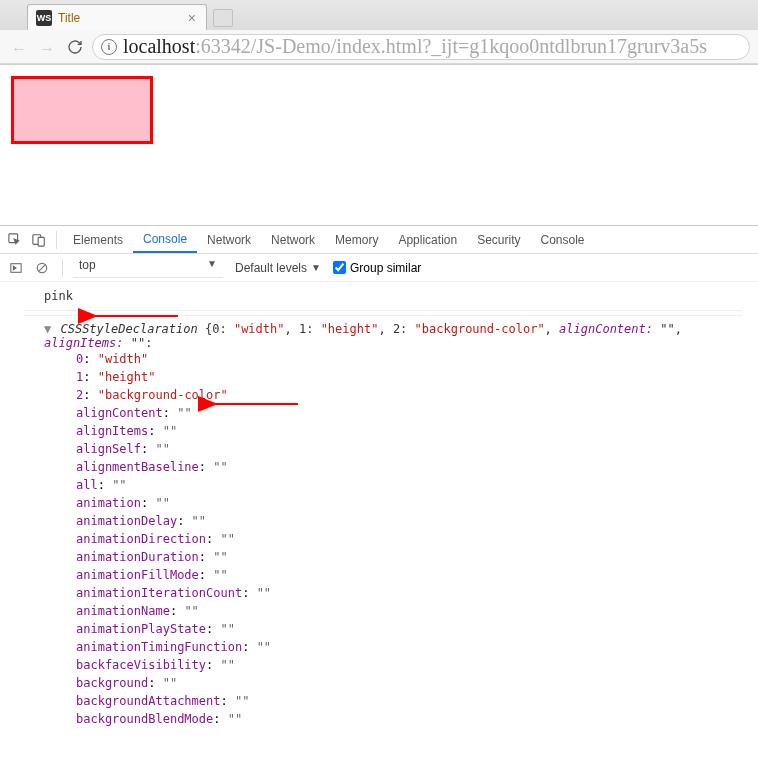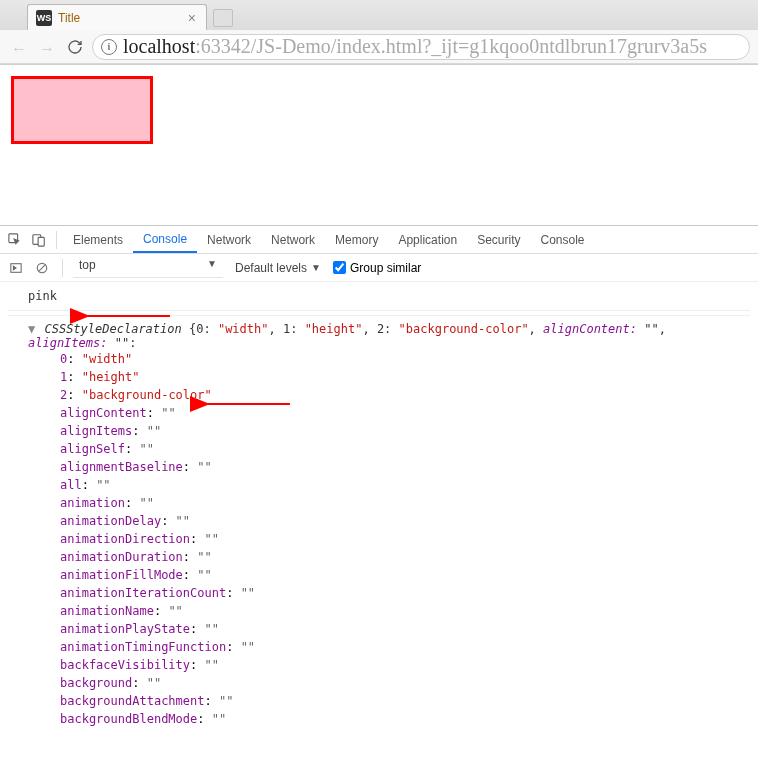--- a/index.html
+++ b/index.html
@@ -36,21 +36,21 @@
     .console-toolbar { display: flex; align-items: center; height: 28px; border-bottom: 1px solid #eee; padding: 0 6px; gap: 6px; }
     .ct-icon { width: 20px; height: 20px; display: flex; align-items: center; justify-content: center; color: #666; cursor: pointer; }
     .ct-icon svg { width: 12px; height: 12px; }
     .ct-select { display: flex; align-items: flex-start; padding: 0 6px; height: 20px; color: #444; min-width: 150px; border-bottom: 1px solid #e5e5e5; justify-content: space-between; }
     .ct-arrow { color: #555; font-size: 10px; }
     .ct-filter { flex: 0 0 290px; height: 20px; border: 1px solid #ddd; padding: 0 6px; font-size: 12px; color: #999; }
     .ct-levels { display: flex; align-items: center; gap: 4px; color: #444; padding: 0 6px; }
     .ct-check { display: flex; align-items: center; gap: 4px; }
     .ct-check input { margin: 0; }
     
-    .console-body { flex: 1; overflow: hidden; font-family: Menlo, Consolas, monospace; font-size: 12px; padding: 4px 8px; position: relative; }
+    .console-body { flex: 1; overflow: hidden; font-family: Menlo, Consolas, monospace; font-size: 12px; padding: 4px 16px; position: relative; margin-left: 8px; }
     .log-row { padding: 3px 20px; color: #333; }
     .log-sep { border-bottom: 1px solid #eee; margin: 4px 0; }
     .obj-expand { padding: 2px 20px; }
     .obj-header { color: #333; }
     .obj-header .tri { color: #888; margin-right: 2px; display: inline-block; }
     .obj-name { font-style: italic; color: #333; }
     .obj-brace { color: #333; }
     .obj-key-num { color: #333; }
     .obj-val-str { color: #c41a16; }
     .obj-key-prop { color: #881391; font-style: italic; }

